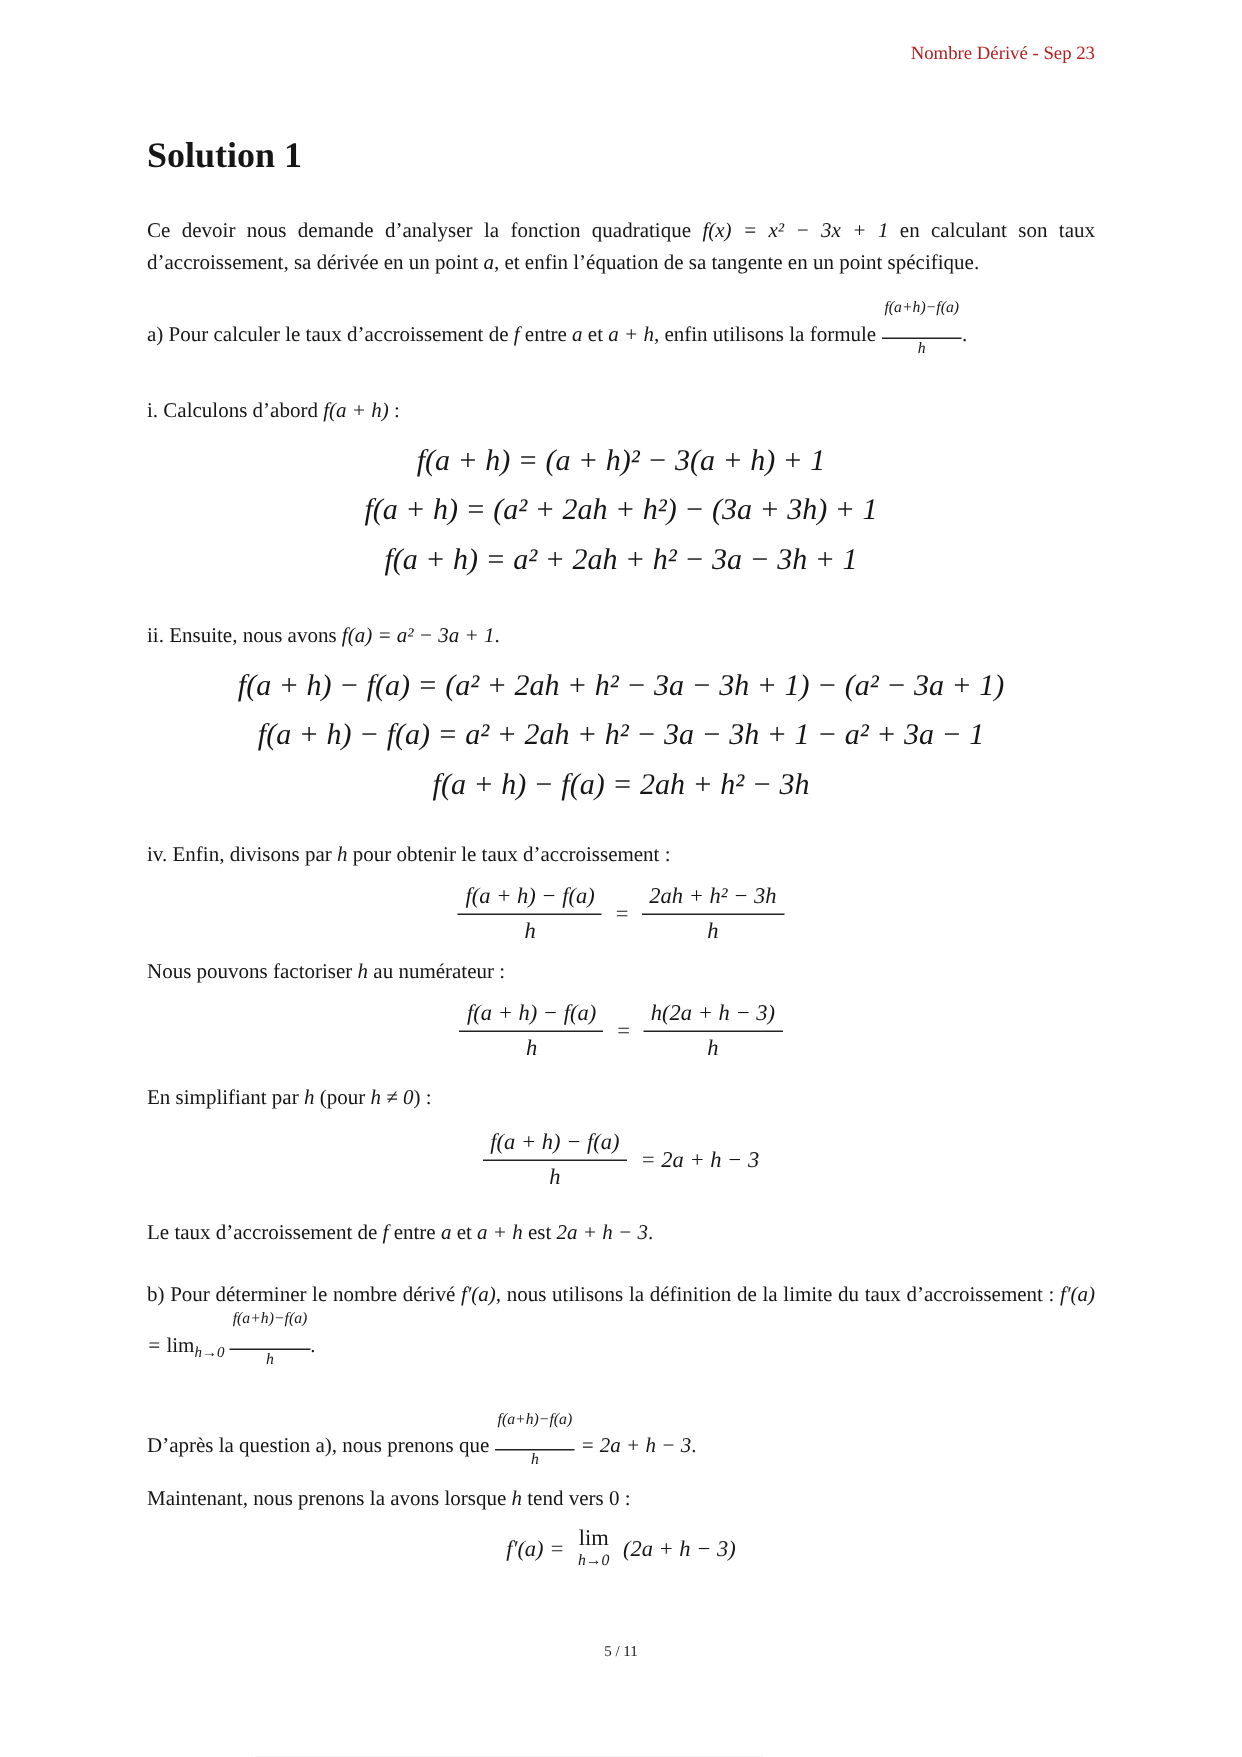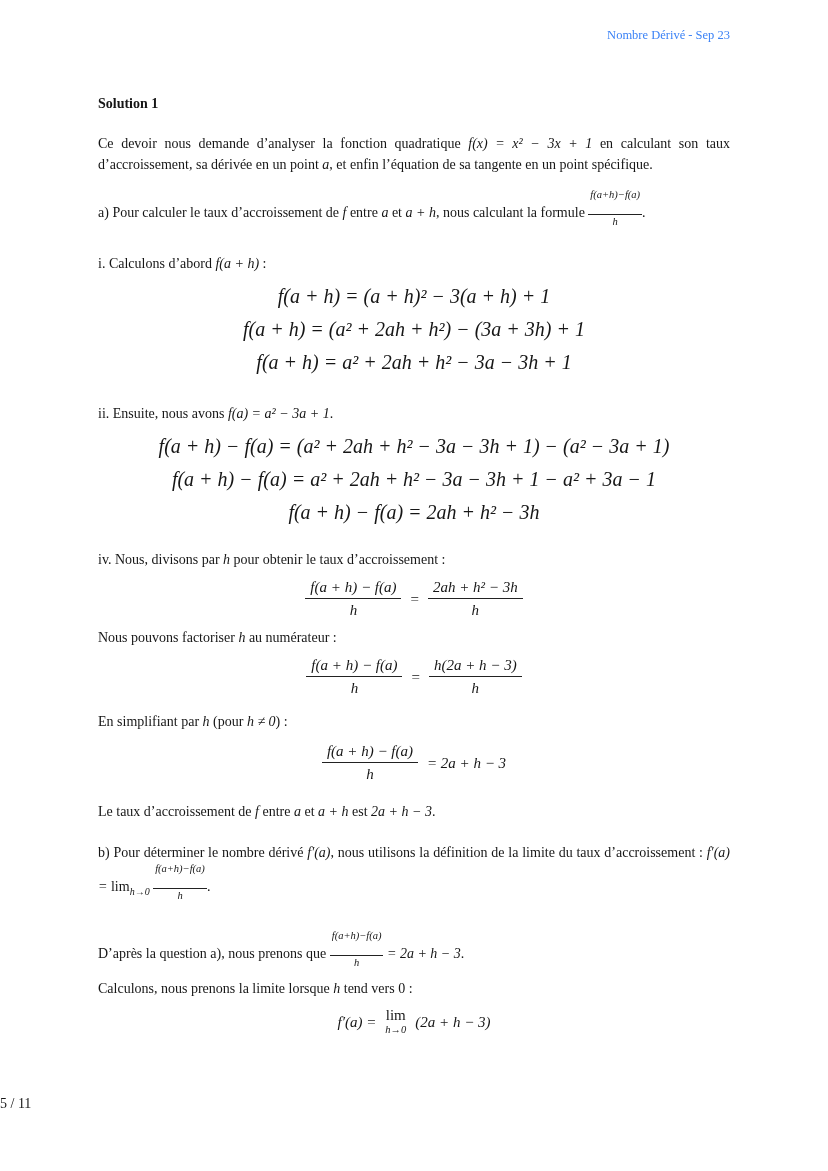--- a/index.html
+++ b/index.html
@@ -11,35 +11,36 @@
     background: #ffffff;
     color: #161616;
     font-family: "Liberation Serif", "DejaVu Serif", serif;
     overflow: hidden;
   }
   .header {
     position: absolute;
     top: 28px;
     right: 98px;
     font-size: 12.5px;
-    color: #3b82f6;
+    color: #b91c1c;
   }
   .footer {
     position: absolute;
     top: 1096px;
     left: 0;
     width: 100%;
-    font-size: 14px;
+    text-align: center;
+    font-size: 10px;
   }
   .content {
     padding: 0 98px;
   }
   .title {
     margin: 93px 0 0 0;
-    font-size: 14px;
+    font-size: 24px;
     line-height: 22px;
     font-weight: bold;
   }
   .para {
     margin: 0;
     font-size: 14px;
     line-height: 21px;
   }
   .justify { text-align: justify; }
   .m { font-style: italic; font-family: "Liberation Serif", "DejaVu Serif", serif; }
@@ -80,21 +81,21 @@
   .frac-num { display: block; border-bottom: 1px solid #222; padding: 0 5px 2px 5px; }
   .frac-den { display: block; padding-top: 2px; }
 
   
   .limstack { display: inline-block; text-align: center; vertical-align: -6px; line-height: 1; }
   .lim-word { display: block; font-style: normal; }
   .lim-sub  { display: block; font-size: 10.5px; margin-top: 2px; font-style: italic; }
   sub.limsub-inline { font-size: 10px; font-style: italic; }
 
   
-  .mt-intro   { margin-top: 18px; }
+  .mt-intro   { margin-top: 29px; }
   .mt-parta   { margin-top: 14px; }
   .mt-stepi   { margin-top: 26px; }
   .mt-stepii  { margin-top: 30px; }
   .mt-stepiii { margin-top: 28px; }
   .mt-stepiv  { margin-top: 26px; }
   .mt-fraceq  { margin-top: 8px; }
   .mt-factor  { margin-top: 8px; }
   .mt-simpl   { margin-top: 14px; }
   .mt-fraceq3 { margin-top: 10px; }
   .mt-concl   { margin-top: 18px; }
@@ -109,36 +110,36 @@
 <div class="sheet">
 
   <div class="header">Nombre Dérivé - Sep 23</div>
 
   <div class="content">
 
     <h1 class="title">Solution 1</h1>
 
     <p class="para justify mt-intro"><span>Ce devoir nous demande d’analyser la fonction quadratique </span><i class="m">f(x) = x² − 3x + 1</i><span> en calculant son taux d’accroissement, sa dérivée en un point </span><i class="m">a</i><span>, et enfin l’équation de sa tangente en un point spécifique.</span></p>
 
-    <p class="para mt-parta"><span>a) Pour calculer le taux d’accroissement de </span><i class="m">f</i><span> entre </span><i class="m">a</i><span> et </span><i class="m">a + h</i><span>, nous calculant la formule </span><span class="ifrac"><span class="ifrac-num">f(a+h)−f(a)</span><span class="ifrac-den">h</span></span><span>.</span></p>
+    <p class="para mt-parta"><span>a) Pour calculer le taux d’accroissement de </span><i class="m">f</i><span> entre </span><i class="m">a</i><span> et </span><i class="m">a + h</i><span>, enfin utilisons la formule </span><span class="ifrac"><span class="ifrac-num">f(a+h)−f(a)</span><span class="ifrac-den">h</span></span><span>.</span></p>
 
     <p class="para mt-stepi"><span>i. Calculons d’abord </span><i class="m">f(a + h)</i><span> :</span></p>
 
     <div class="eq">f(a + h) = (a + h)² − 3(a + h) + 1</div>
     <div class="eq">f(a + h) = (a² + 2ah + h²) − (3a + 3h) + 1</div>
     <div class="eq">f(a + h) = a² + 2ah + h² − 3a − 3h + 1</div>
 
     <p class="para mt-stepii"><span>ii. Ensuite, nous avons </span><i class="m">f(a) = a² − 3a + 1</i><span>.</span></p>
 
 
     <div class="eq">f(a + h) − f(a) = (a² + 2ah + h² − 3a − 3h + 1) − (a² − 3a + 1)</div>
     <div class="eq">f(a + h) − f(a) = a² + 2ah + h² − 3a − 3h + 1 − a² + 3a − 1</div>
     <div class="eq">f(a + h) − f(a) = 2ah + h² − 3h</div>
 
-    <p class="para mt-stepiv"><span>iv. Nous, divisons par </span><i class="m">h</i><span> pour obtenir le taux d’accroissement :</span></p>
+    <p class="para mt-stepiv"><span>iv. Enfin, divisons par </span><i class="m">h</i><span> pour obtenir le taux d’accroissement :</span></p>
 
     <div class="eqrow mt-fraceq">
       <span class="frac">
           <span class="frac-num">f(a + h) − f(a)</span>
           <span class="frac-den">h</span>
         </span>
       <span class="upright">=</span>
       <span class="frac">
           <span class="frac-num">2ah + h² − 3h</span>
           <span class="frac-den">h</span>
@@ -168,21 +169,21 @@
         </span>
       <span>= 2a + h − 3</span>
     </div>
 
     <p class="para mt-concl"><span>Le taux d’accroissement de </span><i class="m">f</i><span> entre </span><i class="m">a</i><span> et </span><i class="m">a + h</i><span> est </span><i class="m">2a + h − 3</i><span>.</span></p>
 
     <p class="para justify mt-partb"><span>b) Pour déterminer le nombre dérivé </span><i class="m">f′(a)</i><span>, nous utilisons la définition de la limite du taux d’accroissement : </span><i class="m">f′(a) = </i><span class="upright">lim</span><sub class="limsub-inline">h→0</sub>&nbsp;<span class="ifrac"><span class="ifrac-num">f(a+h)−f(a)</span><span class="ifrac-den">h</span></span><span>.</span></p>
 
     <p class="para mt-recall"><span>D’après la question a), nous prenons que </span><span class="ifrac"><span class="ifrac-num">f(a+h)−f(a)</span><span class="ifrac-den">h</span></span><i class="m"> = 2a + h − 3</i><span>.</span></p>
 
-    <p class="para mt-limintro"><span>Calculons, nous prenons la limite lorsque </span><i class="m">h</i><span> tend vers 0 :</span></p>
+    <p class="para mt-limintro"><span>Maintenant, nous prenons la avons lorsque </span><i class="m">h</i><span> tend vers 0 :</span></p>
 
     <div class="eqrow mt-limeq">
       <span>f′(a) = </span>
       <span class="limstack">
           <span class="lim-word">lim</span>
           <span class="lim-sub">h→0</span>
         </span>
       <span>(2a + h − 3)</span>
     </div>
 

